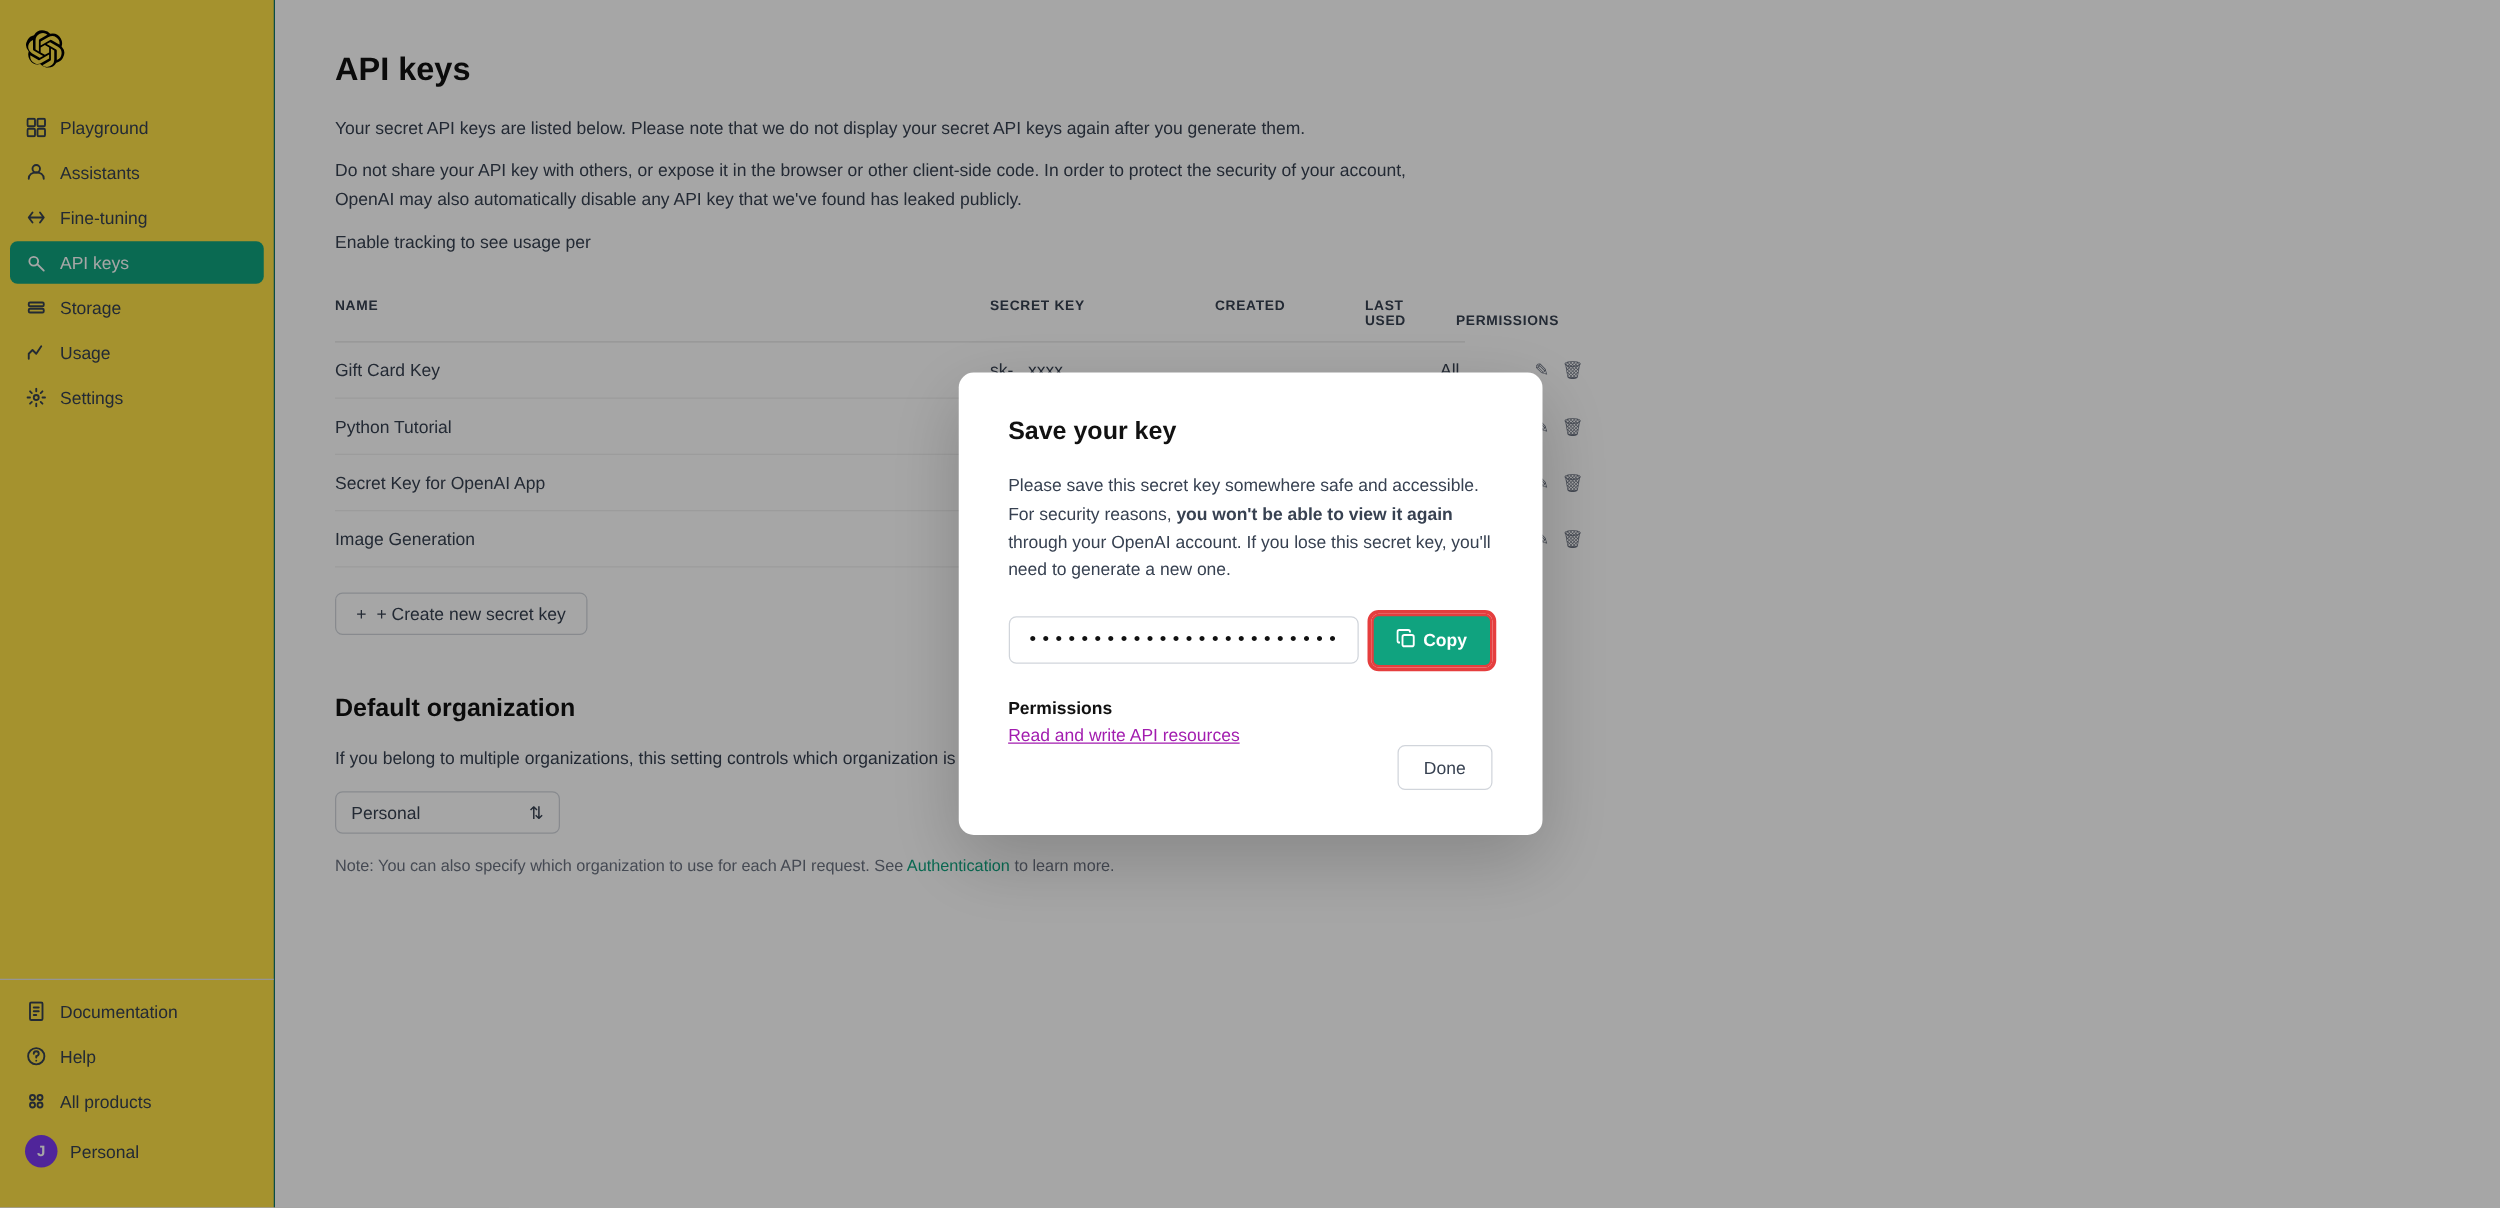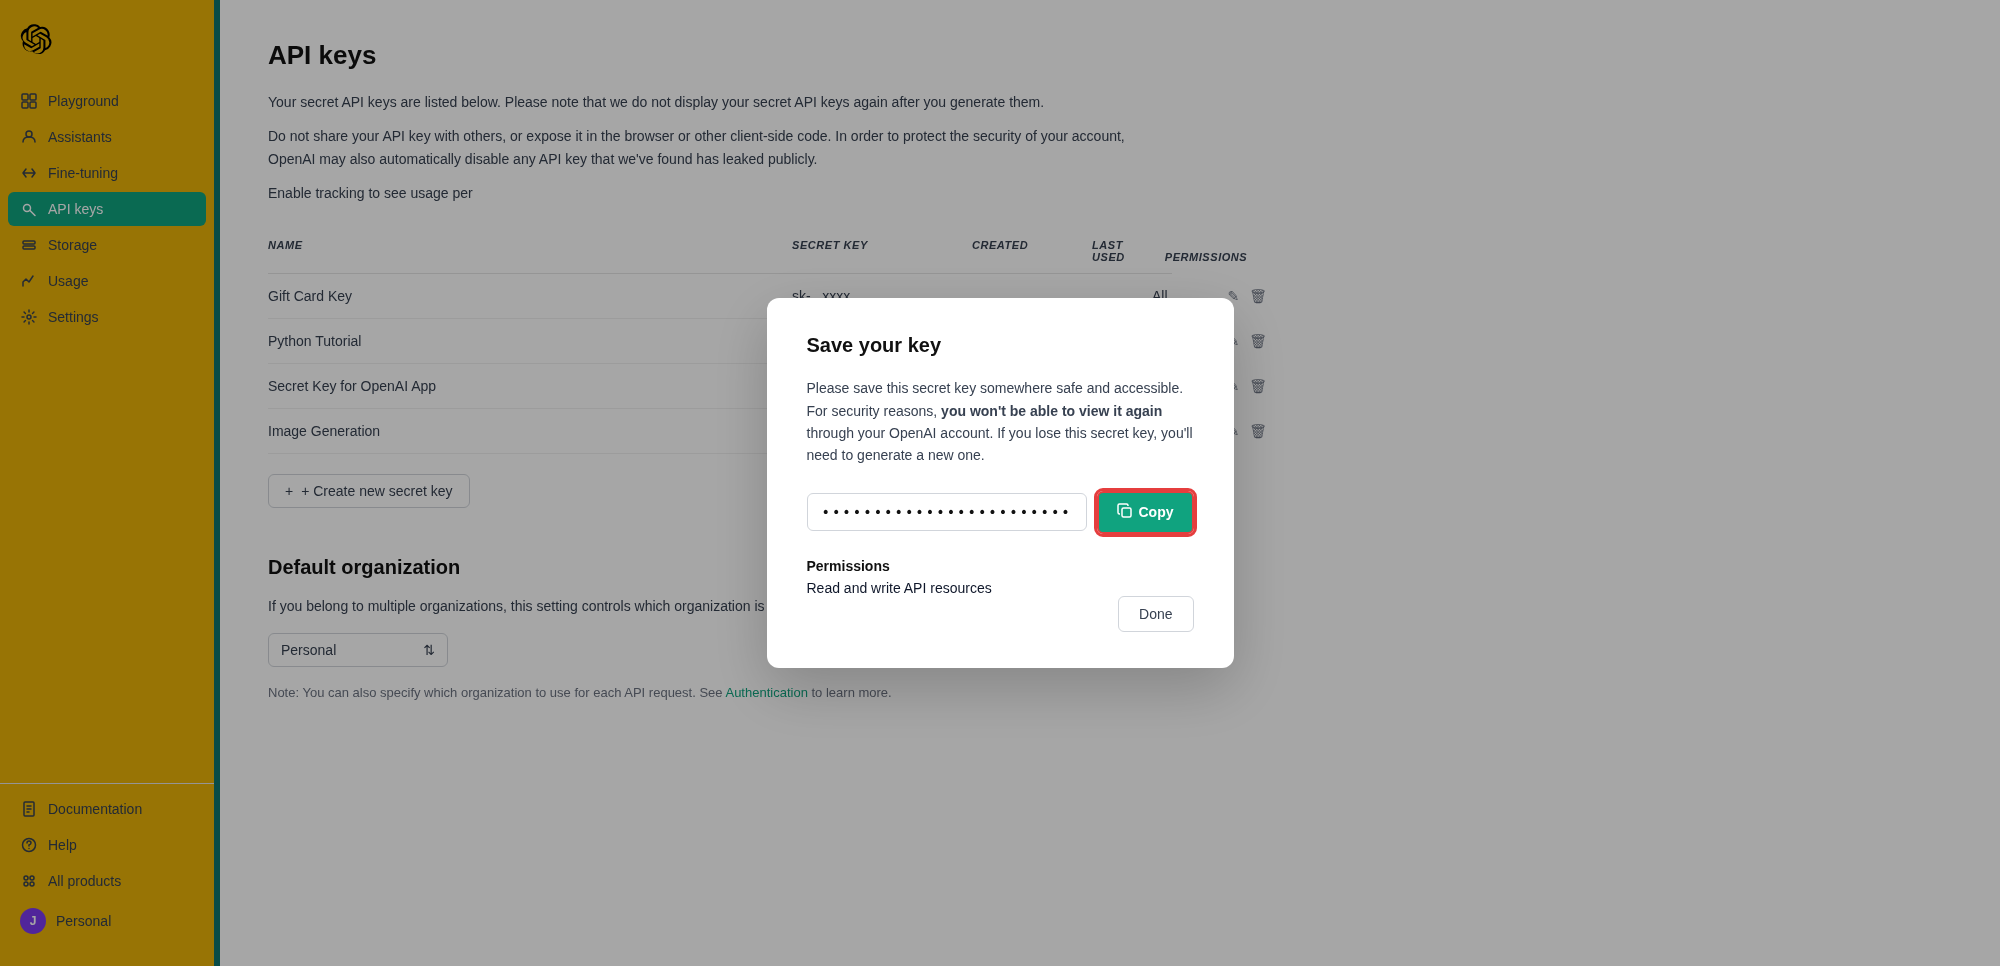--- a/index.html
+++ b/index.html
@@ -2,22 +2,22 @@
 <html><head>
   <meta charset="utf-8">
   <style>
     * { box-sizing: border-box; margin: 0; padding: 0; }
     body { font-family: -apple-system, BlinkMacSystemFont, 'Segoe UI', sans-serif; background: #f7f7f8; display: flex; height: 966px; overflow: hidden; }
 
     
     .sidebar {
       width: 220px;
       min-width: 220px;
-      background: #eab308;
-      border-right: 6px solid #0f766e;
+      background: #fde047;
+      border-right: 1px solid #0f766e;
       display: flex;
       flex-direction: column;
       padding: 16px 0;
       height: 100%;
       justify-content: flex-end;
     }
     .sidebar-logo {
       padding: 8px 20px 24px 20px;
     }
     .sidebar-logo svg {
@@ -108,21 +108,20 @@
       border-bottom: 1px solid #e5e5e5;
       padding: 10px 0;
       margin-top: 24px;
     }
     .table-header-cell {
       font-size: 11px;
       font-weight: 700;
       color: #374151;
       text-transform: uppercase;
       letter-spacing: 0.05em;
-      font-style: italic;
     }
     .table-row {
       display: grid;
       grid-template-columns: 1fr 180px 120px 80px;
       border-bottom: 1px solid #f0f0f0;
       padding: 14px 0;
       align-items: center;
     }
     .table-cell {
       font-size: 14px;
@@ -250,21 +249,22 @@
       outline: 3px solid #e53e3e;
     }
     .permissions-label {
       font-size: 14px;
       font-weight: 700;
       color: #111;
       margin-bottom: 6px;
     }
     .permissions-value {
       font-size: 14px;
-      color: #0f172a;
+      color: #a21caf;
+      text-decoration: underline;
     }
     .modal-footer {
       display: flex;
       justify-content: flex-end;
     }
     .done-btn {
       padding: 9px 20px;
       border: 1px solid #d1d5db;
       border-radius: 6px;
       background: #fff;

